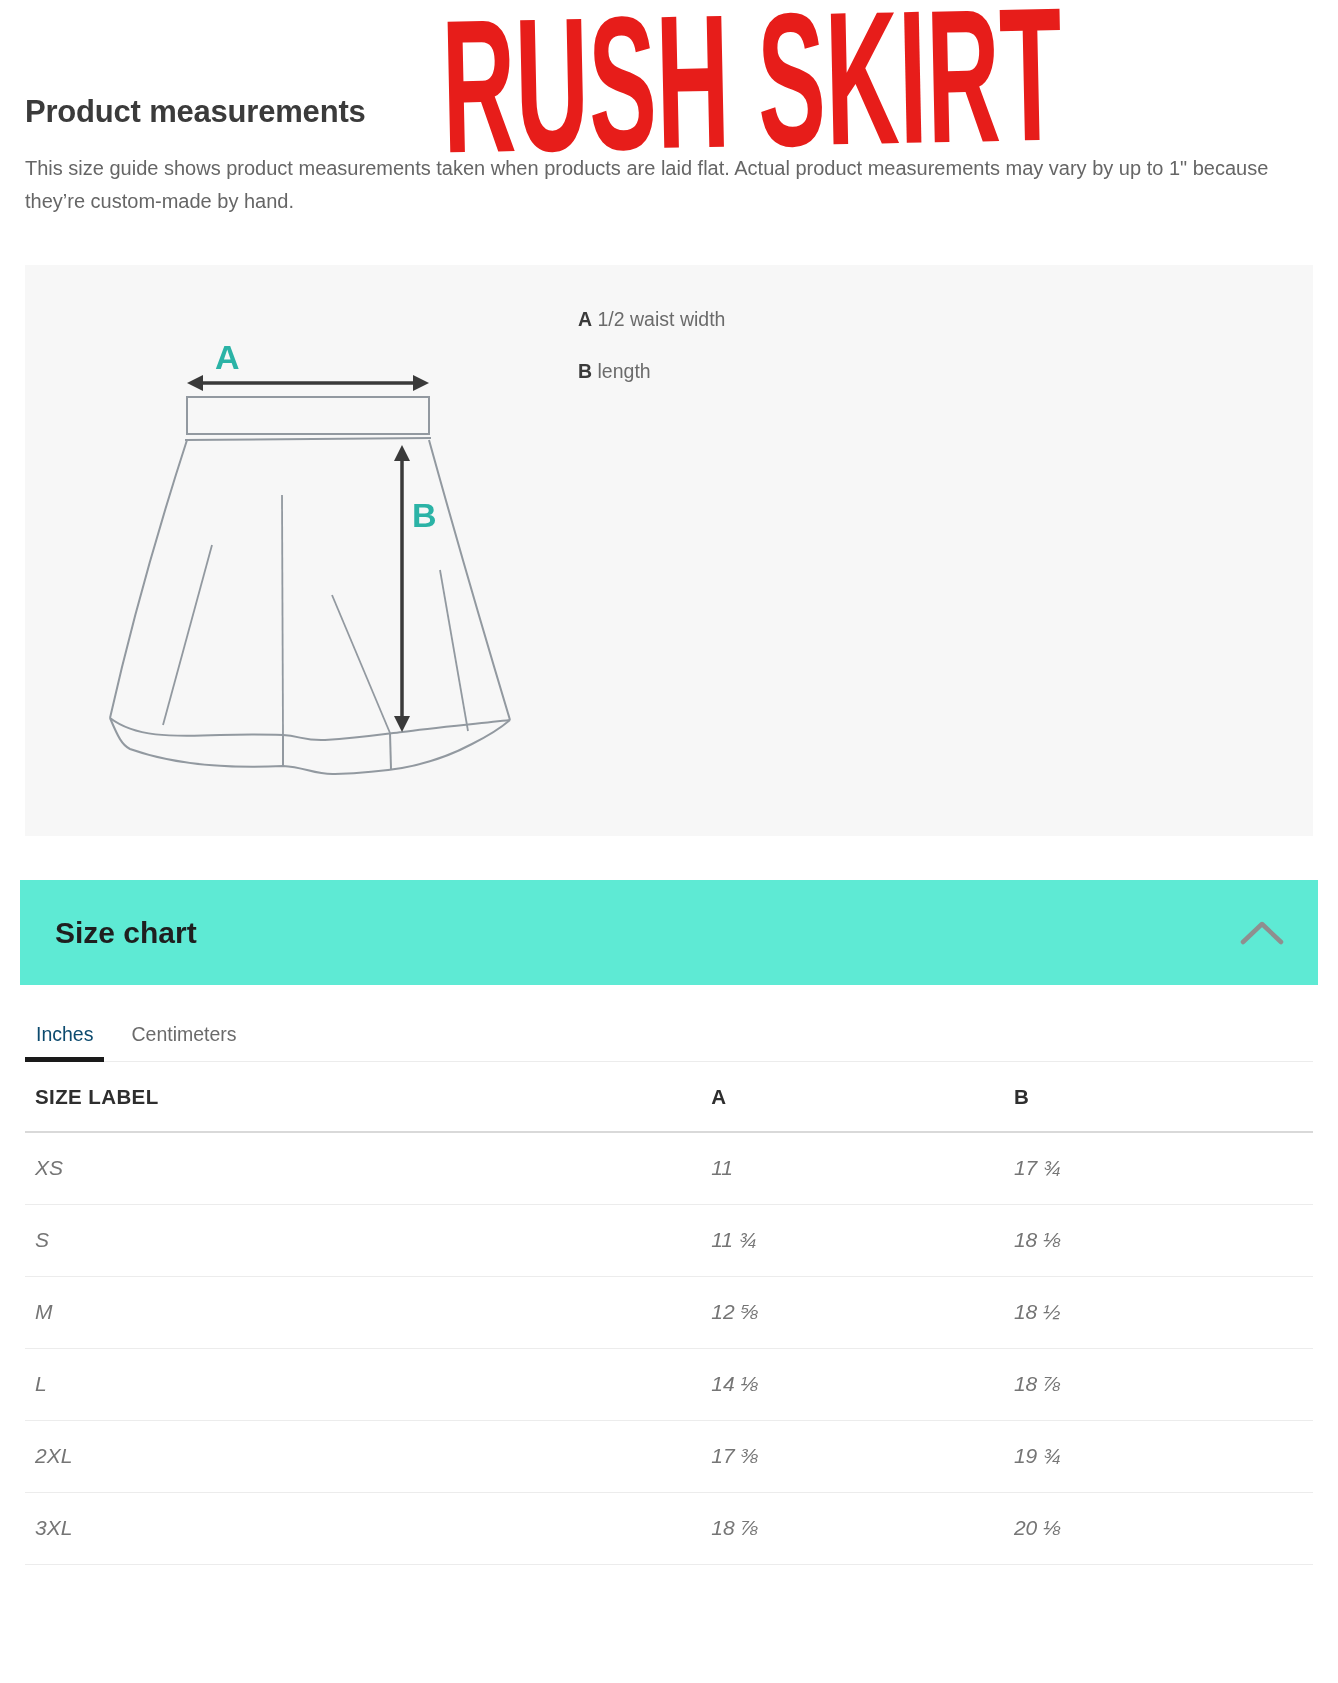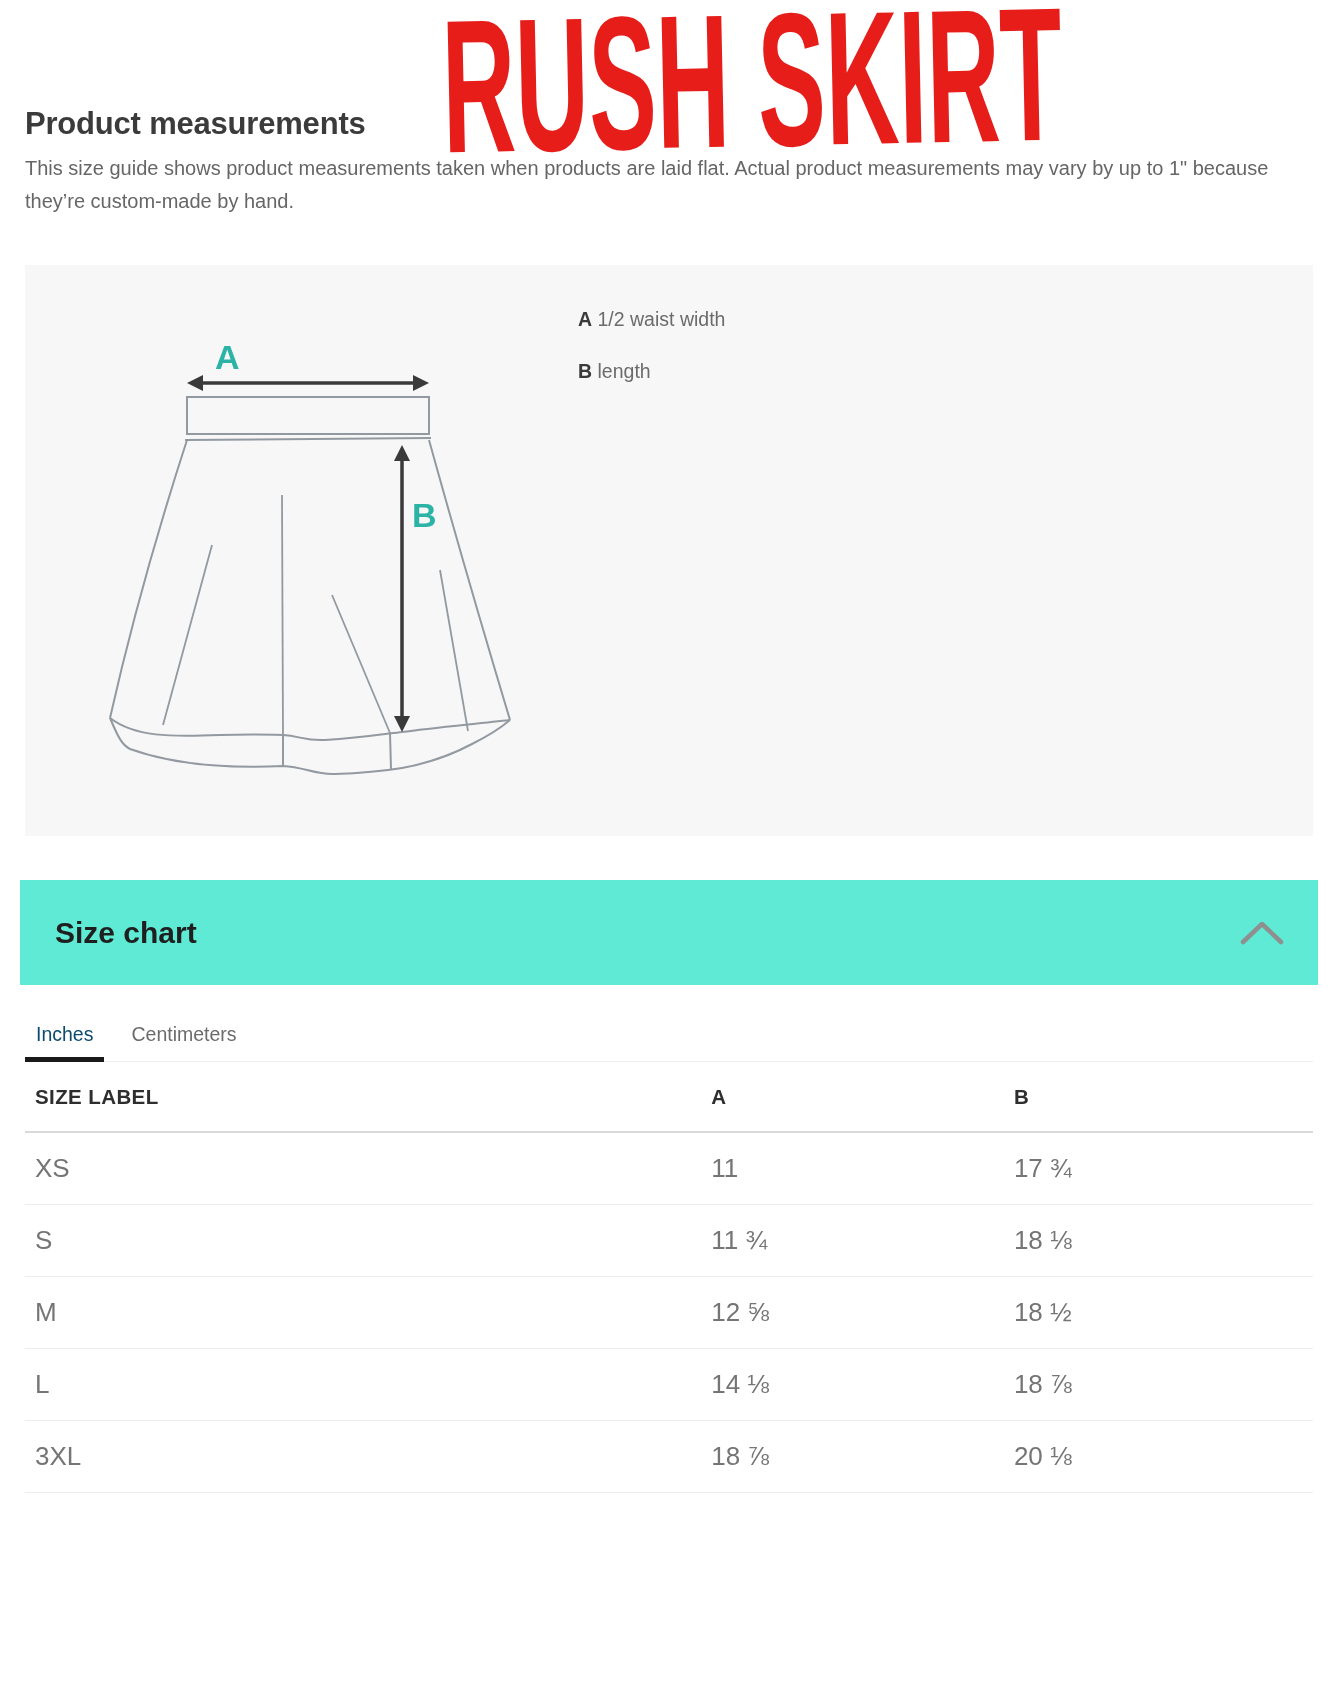--- a/index.html
+++ b/index.html
@@ -11,21 +11,21 @@
     font-family: "Liberation Sans", sans-serif;
     position: relative;
     overflow: hidden;
   }
 
   
   .header { position: relative; height: 152px; }
   .page-title {
     position: absolute;
     left: 25px;
-    top: 108px;
+    top: 96px;
     margin: 0;
     font-size: 31px;
     font-weight: bold;
     color: #3b3b3b;
     letter-spacing: -0.2px;
     line-height: 1;
   }
   .overlay-title-svg {
     position: absolute;
     left: 436px;
@@ -120,24 +120,25 @@
     font-weight: bold;
     color: #2e2e2e;
     letter-spacing: 0.4px;
     border-bottom: 2px solid #d9d9d9;
     vertical-align: middle;
   }
   .size-table td {
     height: 72px;
     text-align: left;
     padding: 0 0 0 10px;
-    font-size: 26px;
+    font-size: 21px;
     color: #757575;
     border-bottom: 1px solid #ececec;
     vertical-align: middle;
+    font-style: italic;
   }
 </style>
 </head>
 <body>
 
 <div class="header">
   <h1 class="page-title">Product measurements</h1>
   <svg class="overlay-title-svg" width="660" height="170" viewBox="0 0 660 170">
     <text x="6" y="146" font-family="Liberation Sans, sans-serif" font-weight="bold" font-size="190" fill="#e71d1a" textLength="620" lengthAdjust="spacingAndGlyphs" transform="rotate(-1.2 320 80)">RUSH SKIRT</text>
   </svg>
@@ -231,18 +232,23 @@
       <td>M</td>
       <td>12 ⅝</td>
       <td>18 ½</td>
     </tr>
     <tr>
       <td>L</td>
       <td>14 ⅛</td>
       <td>18 ⅞</td>
     </tr>
     <tr>
+      <td>2XL</td>
+      <td>17 ⅜</td>
+      <td>19 ¾</td>
+    </tr>
+    <tr>
       <td>3XL</td>
       <td>18 ⅞</td>
       <td>20 ⅛</td>
     </tr>
   </tbody>
 </table>
 
 </body></html>

